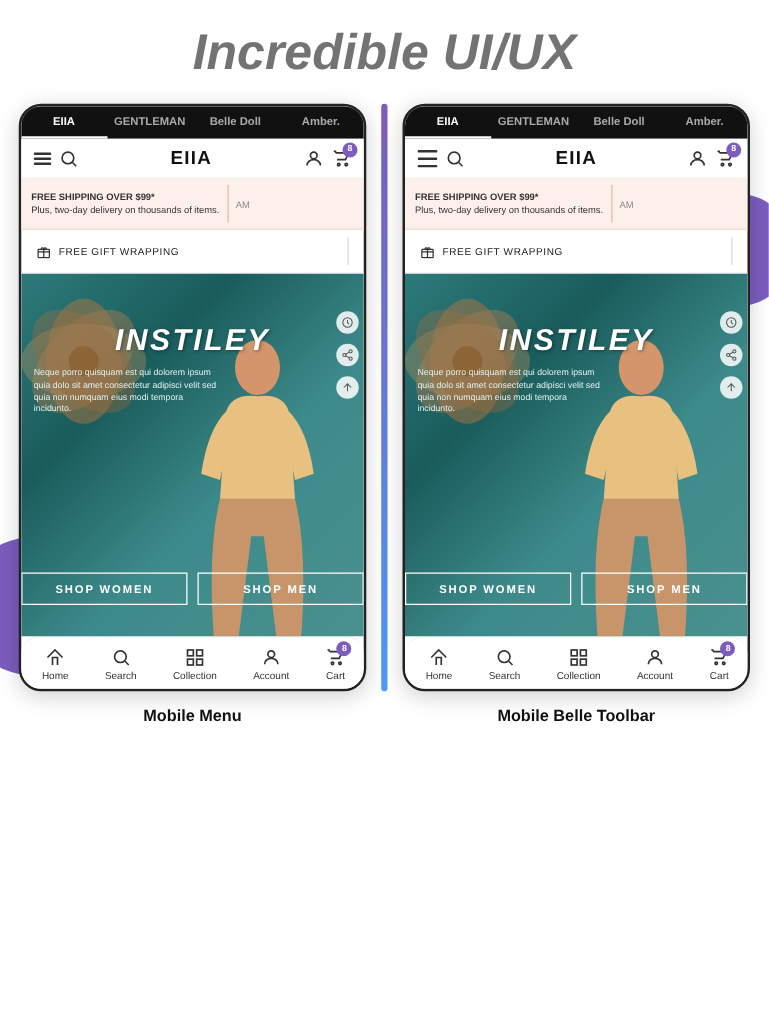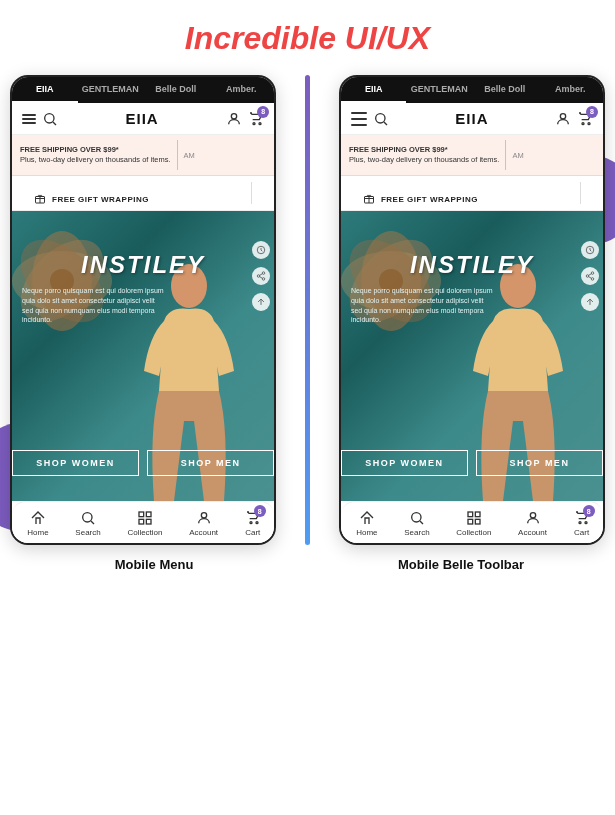--- a/index.html
+++ b/index.html
@@ -40,35 +40,35 @@
       z-index: 0;
     }
 
     .header-section {
       text-align: center;
       margin-bottom: 18px;
       position: relative;
       z-index: 1;
     }
     .header-section h1 {
-      font-size: 32px;
+      font-size: 40px;
       font-weight: 900;
-      color: #ef4444;
+      color: #737373;
       font-style: italic;
       margin-bottom: 14px;
     }
     .header-section p {
       font-size: 14px;
       color: #444;
       line-height: 1.5;
     }
 
     .phones-container {
       display: flex;
-      gap: 29px;
+      gap: 12px;
       justify-content: center;
       position: relative;
       z-index: 1;
     }
 
     
     .phone {
       width: 278px;
       border-radius: 18px;
       border: 2px solid #222;
@@ -179,25 +179,25 @@
       margin: 0 6px;
     }
     .shipping-bar .am-text {
       font-size: 7.5px;
       color: #888;
     }
 
     
     .gift-bar {
       display: flex;
-      align-items: flex-end;
-      padding: 6px 22px;
+      align-items: center;
+      padding: 6px 12px;
       border-bottom: 1px solid #eee;
       font-size: 8px;
-      font-weight: 700;
+      font-weight: 400;
       letter-spacing: 0.5px;
       color: #222;
       gap: 6px;
     }
     .gift-bar .gift-sep {
       margin-left: auto;
       width: 1px;
       height: 22px;
       background: #ddd;
     }

